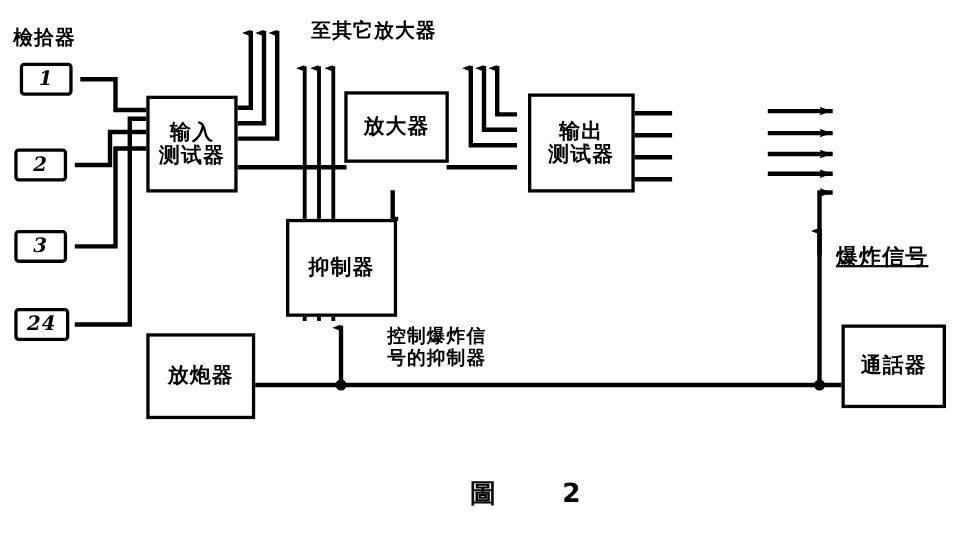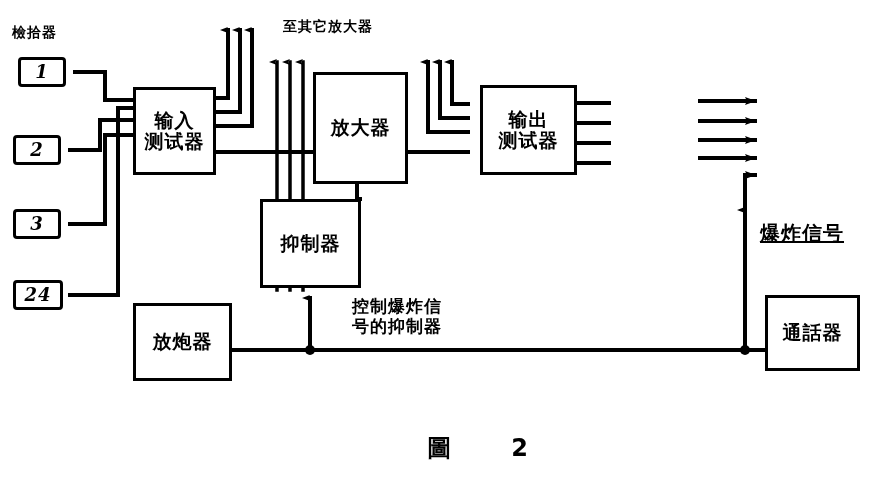--- a/index.html
+++ b/index.html
@@ -54,21 +54,21 @@
   }
   .free-label {
     position: absolute;
     color: #000;
     font-weight: 700;
     letter-spacing: 1px;
     z-index: 4;
     white-space: pre-line;
     line-height: 1.18;
   }
-  .lbl-lg { font-size: 14px; }
+  .lbl-lg { font-size: 18px; }
   .lbl-md { font-size: 20px; text-decoration: underline; }
   .lbl-sm { font-size: 17px; }
   .caption {
     position: absolute;
     left: 0;
     top: 432px;
     width: 889px;
     text-align: center;
     font-size: 24px;
     font-weight: 700;
@@ -180,21 +180,21 @@
     <span class="txt">24</span>
   </div>
 
   <div class="node big" style="left:133px; top:87px; width:83px; height:88px;">
     <div>
       <span class="txt">输入</span>
       <span class="txt">测试器</span>
     </div>
   </div>
 
-  <div class="node big" style="left:313px; top:72px; width:95px; height:112px;">
+  <div class="node big" style="left:313px; top:83px; width:95px; height:65px;">
     <span class="txt">放大器</span>
   </div>
 
   <div class="node big" style="left:480px; top:85px; width:97px; height:90px;">
     <div>
       <span class="txt">输出</span>
       <span class="txt">测试器</span>
     </div>
   </div>
 

